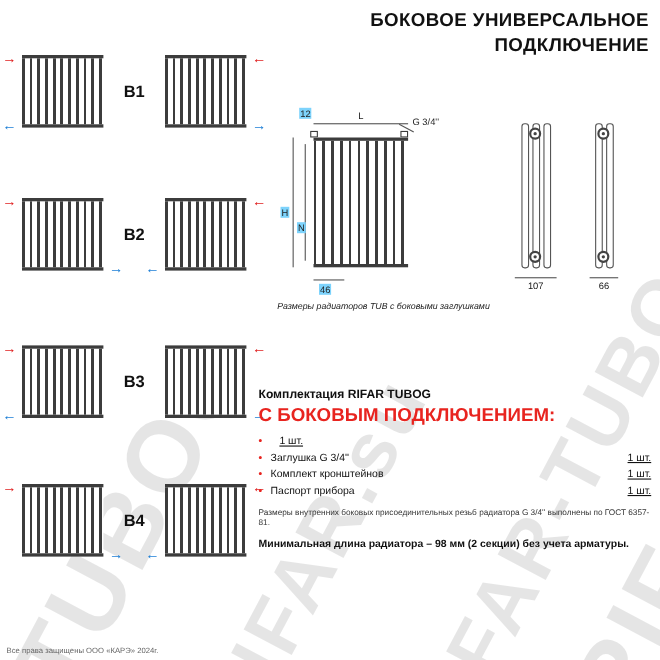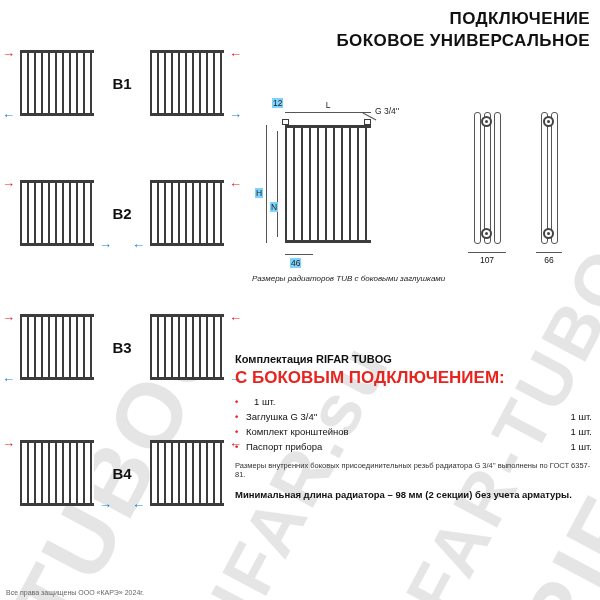--- a/index.html
+++ b/index.html
@@ -78,21 +78,21 @@
   .sv-dim { text-align:center; font-size:8.5px; margin-top:2px; }
 
   
   .package { position:absolute; left:235px; top:353px; width:357px; }
   .pkg-h1 { font-size:11px; font-weight:bold; }
   .pkg-h2 { font-size:17px; font-weight:bold; color:#e8241f; margin-top:3px; }
   .pkg-items { margin-top:8px; }
   .pkg-item { display:flex; align-items:baseline; font-size:9.5px; margin:4px 0; }
   .bullet { color:#e8241f; width:11px; font-weight:bold; }
   .pkg-label { flex:1; }
-  .pkg-qty { margin-left:8px; white-space:nowrap; }
+  .pkg-qty { margin-left:8px; white-space:nowrap;text-decoration:underline; }
   .gost-note { margin-top:9px; font-size:7.5px; color:#333; }
   .descr { margin-top:11px; font-size:9.5px; line-height:1.55; text-align:justify; }
   .min-len { margin-top:9px; font-size:9.5px; font-weight:bold; line-height:1.4; }
 
   .footer { position:absolute; left:6px; bottom:4px; font-size:7px; color:#666; }
 </style>
 </head>
 <body>
 
 <div class="page">
@@ -100,22 +100,22 @@
   <div>
     <span class="wm wm1">TUBOG</span>
     <span class="wm wm2">RIFAR.su</span>
     <span class="wm wm3">RIFAR-TUBOG</span>
     <span class="wm wm4">RIFAR</span>
   </div>
 
   <div class="content">
 
     <header class="title">
+      <div>БОКОВОЕ УНИВЕРСАЛЬНОЕ</div>
       <div>ПОДКЛЮЧЕНИЕ</div>
-      <div>БОКОВОЕ УНИВЕРСАЛЬНОЕ</div>
     </header>
 
     <div class="scheme-row row-b1">
       <div class="rad-wrap">
         <div class="radiator"></div>
         <span class="arrow top" data-color="red" data-side="left">→</span>
         <span class="arrow bottom" data-color="blue" data-side="left">←</span>
       </div>
       <div class="scheme-label">В1</div>
       <div class="rad-wrap">

